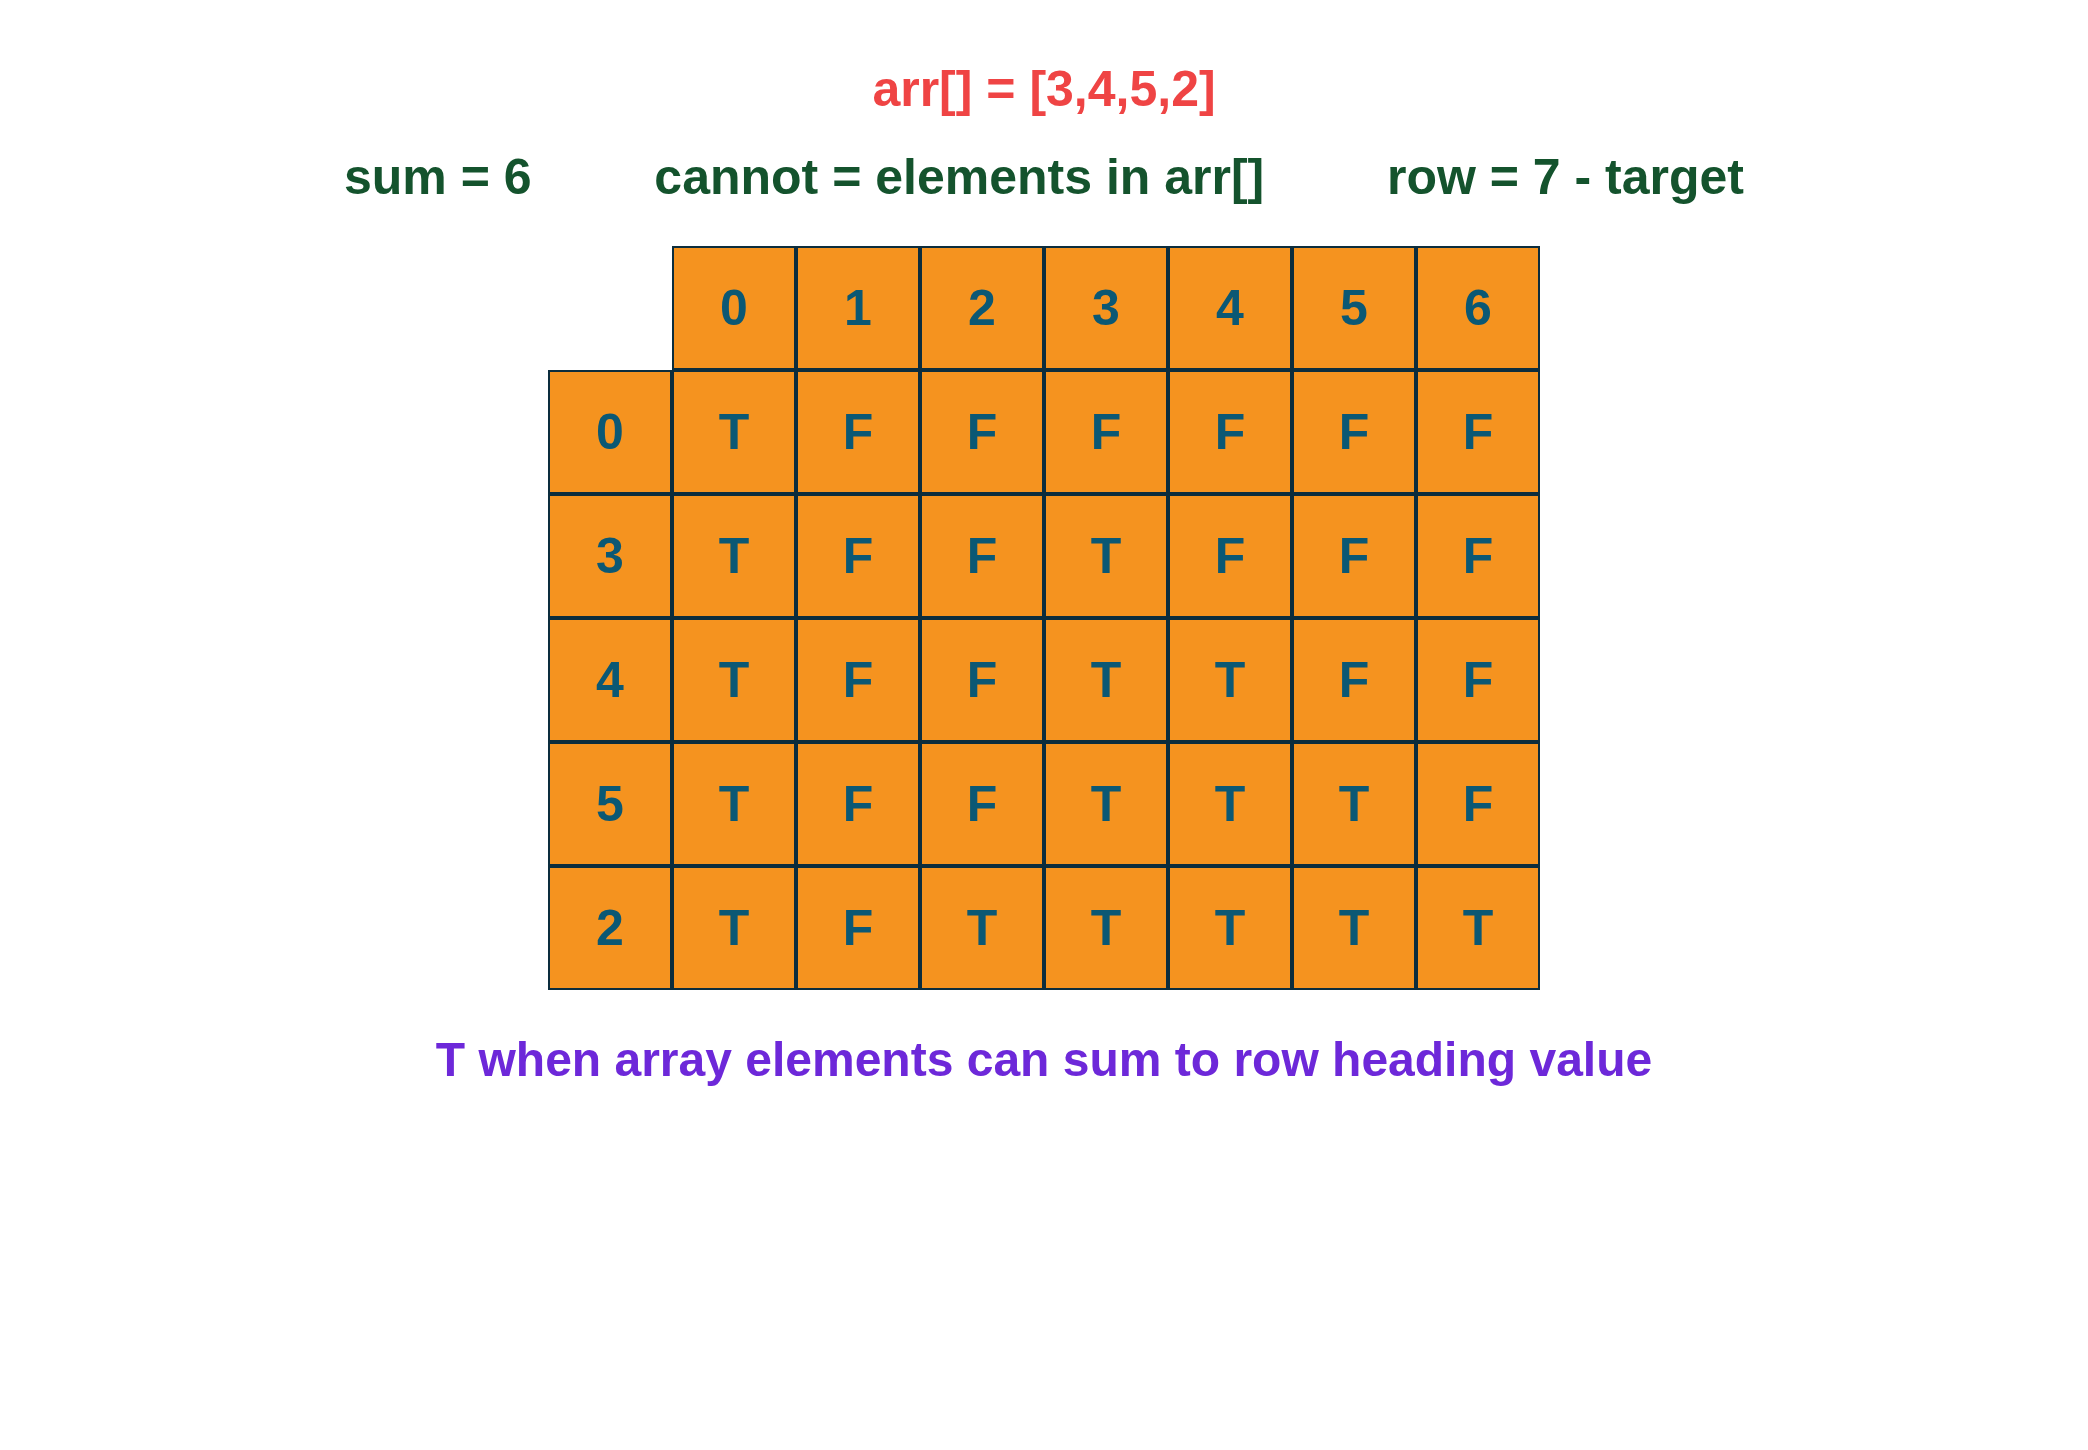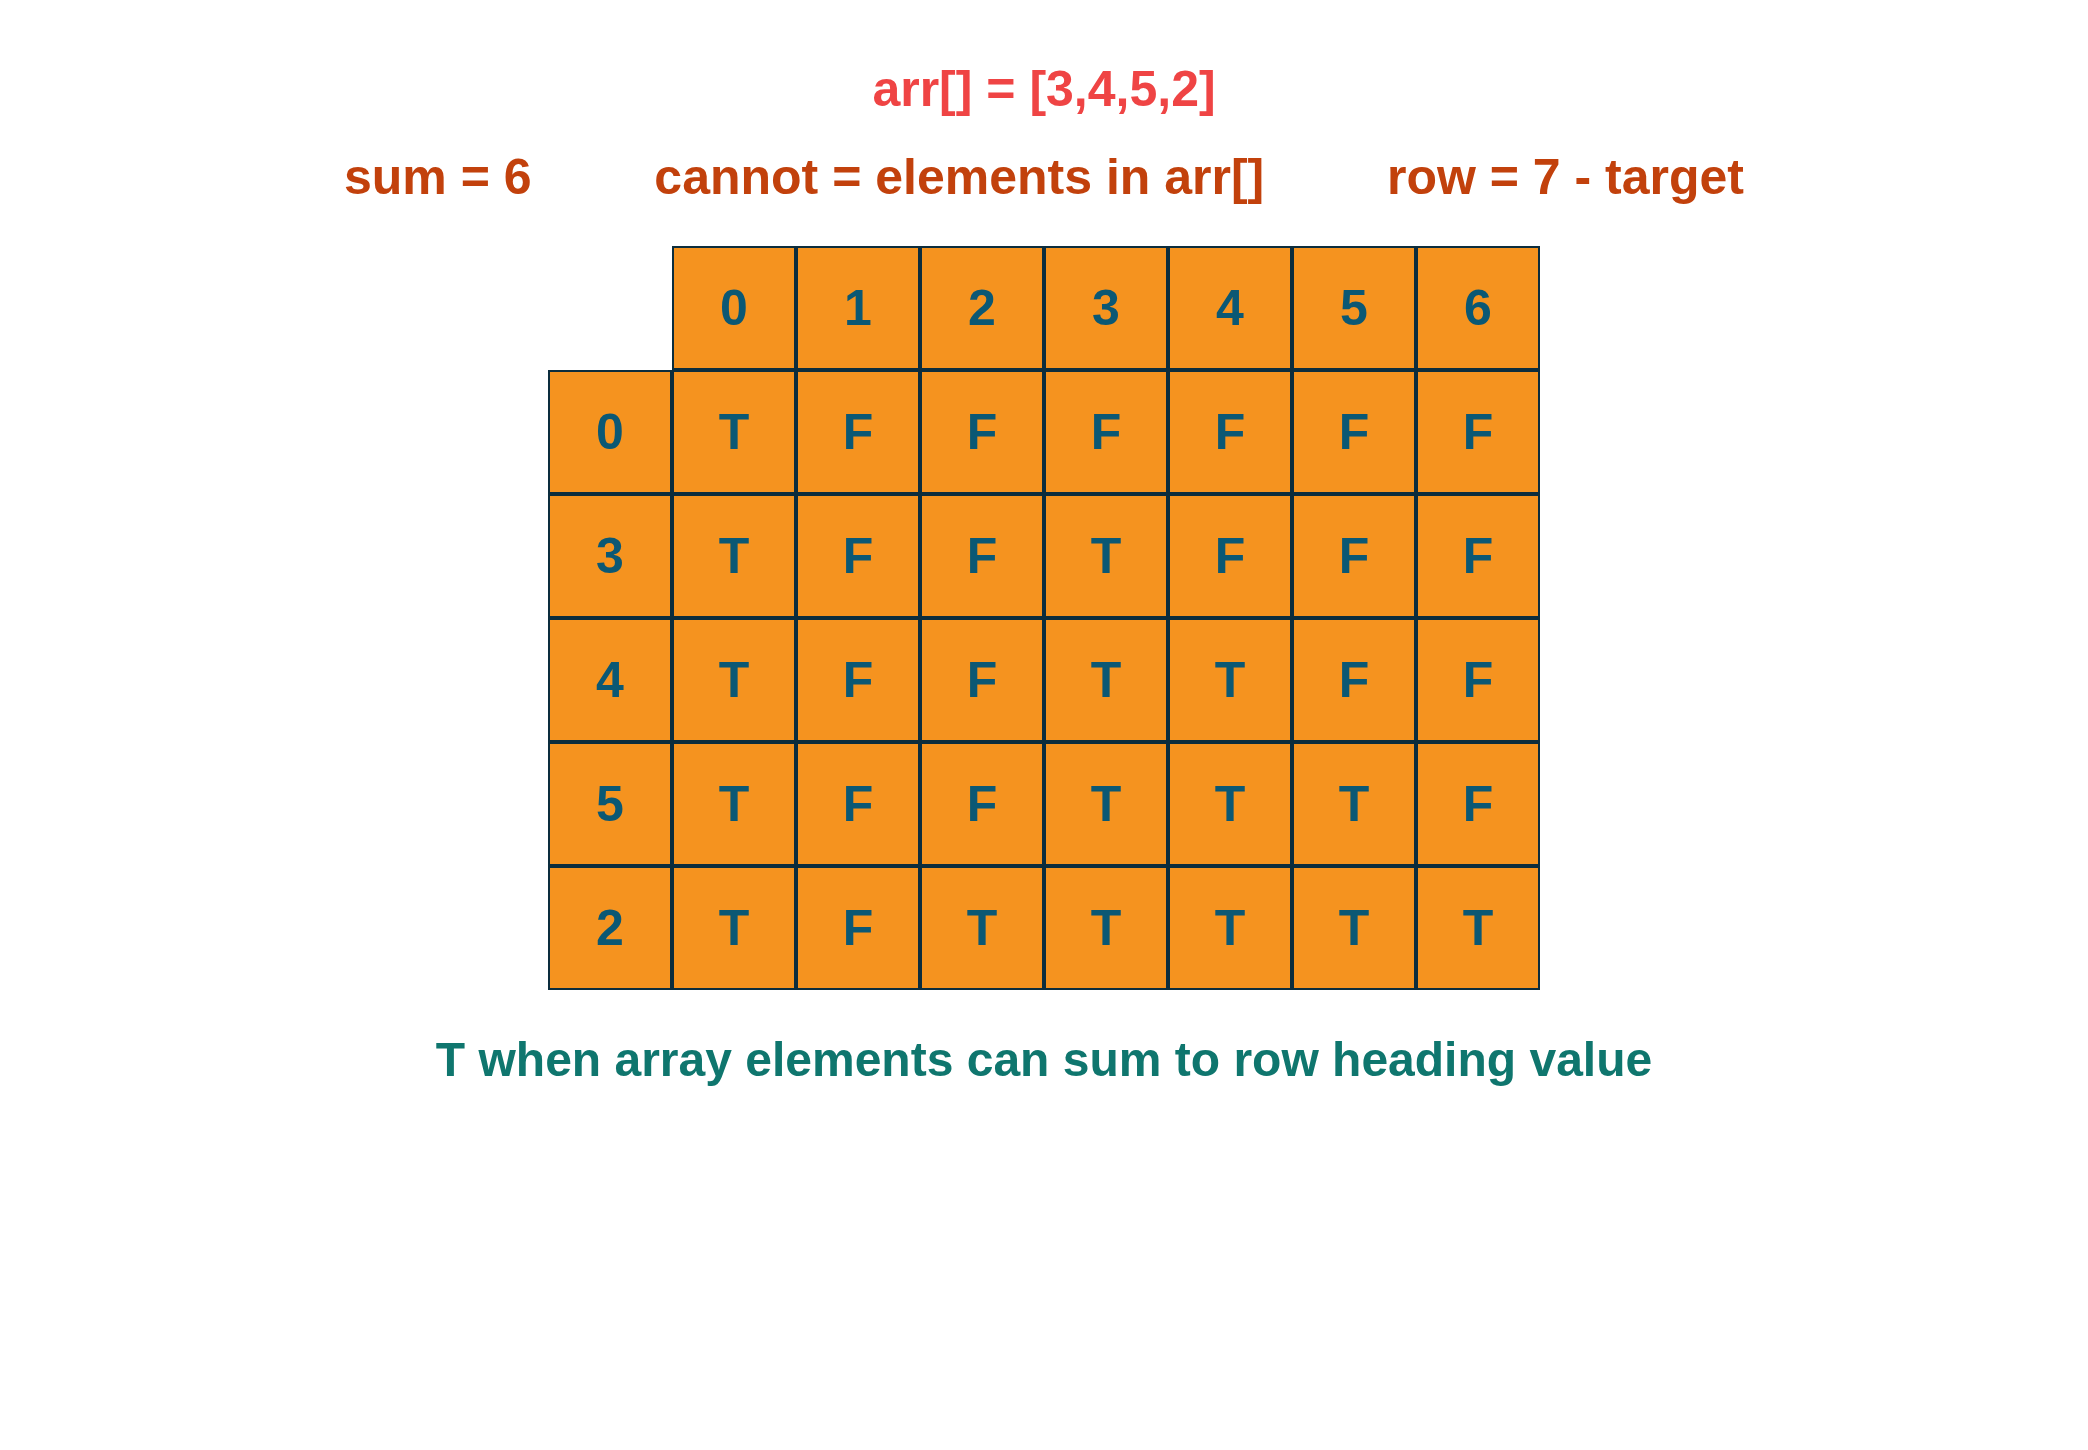--- a/index.html
+++ b/index.html
@@ -10,41 +10,41 @@
     display:flex; flex-direction:column; align-items:center;
     padding-top:60px;
   }
   .title {
     font-size:50px; font-weight:900; color:#ef4444;
     margin-bottom:30px;
   }
   .info-row {
     width:1400px;
     display:flex; justify-content:space-between;
-    font-size:50px; font-weight:900; color:#c2410c;
+    font-size:50px; font-weight:900; color:#14532d;
     margin-bottom:40px;
   }
   .grid {
     display:flex; flex-direction:column;
     margin-bottom:40px;
   }
   .row { display:flex; }
   .cell {
     width:124px; height:124px;
     background:#f5931f;
     border:2px solid #0c2d3d;
     display:flex; align-items:center; justify-content:center;
     font-size:50px; font-weight:900; color:#0b5874;
   }
   .spacer {
     width:124px; height:124px;
     background:transparent; border:none;
   }
   .footer {
-    font-size:48px; font-weight:900; color:#0f766e;
+    font-size:48px; font-weight:900; color:#6d28d9;
     text-align:center; line-height:1.25;
   }
 </style>
 </head>
 <body>
 
 <div class="title">arr[] = [3,4,5,2]</div>
 
 <div class="info-row">
   <span>sum = 6</span>

